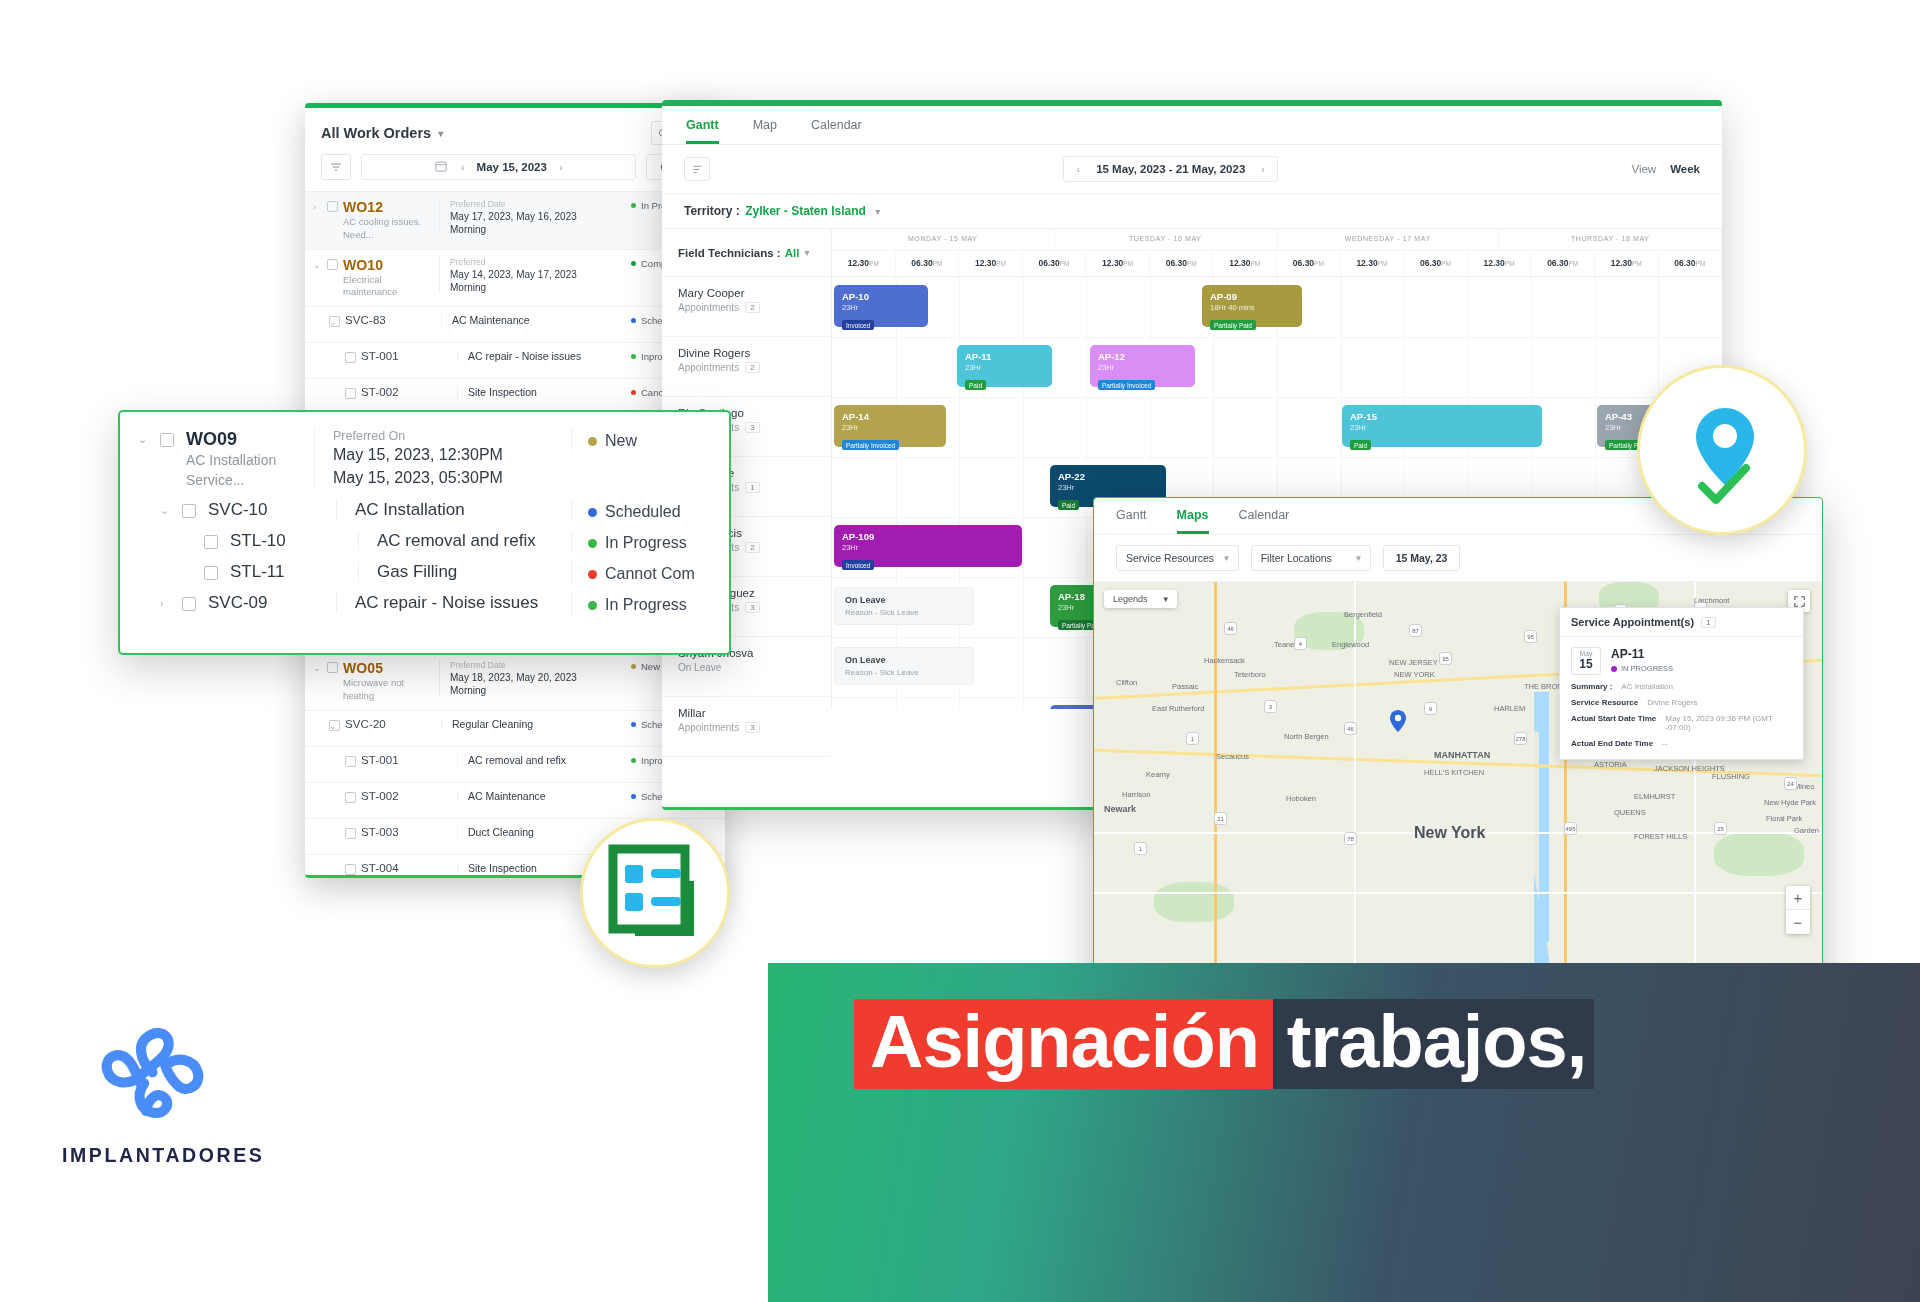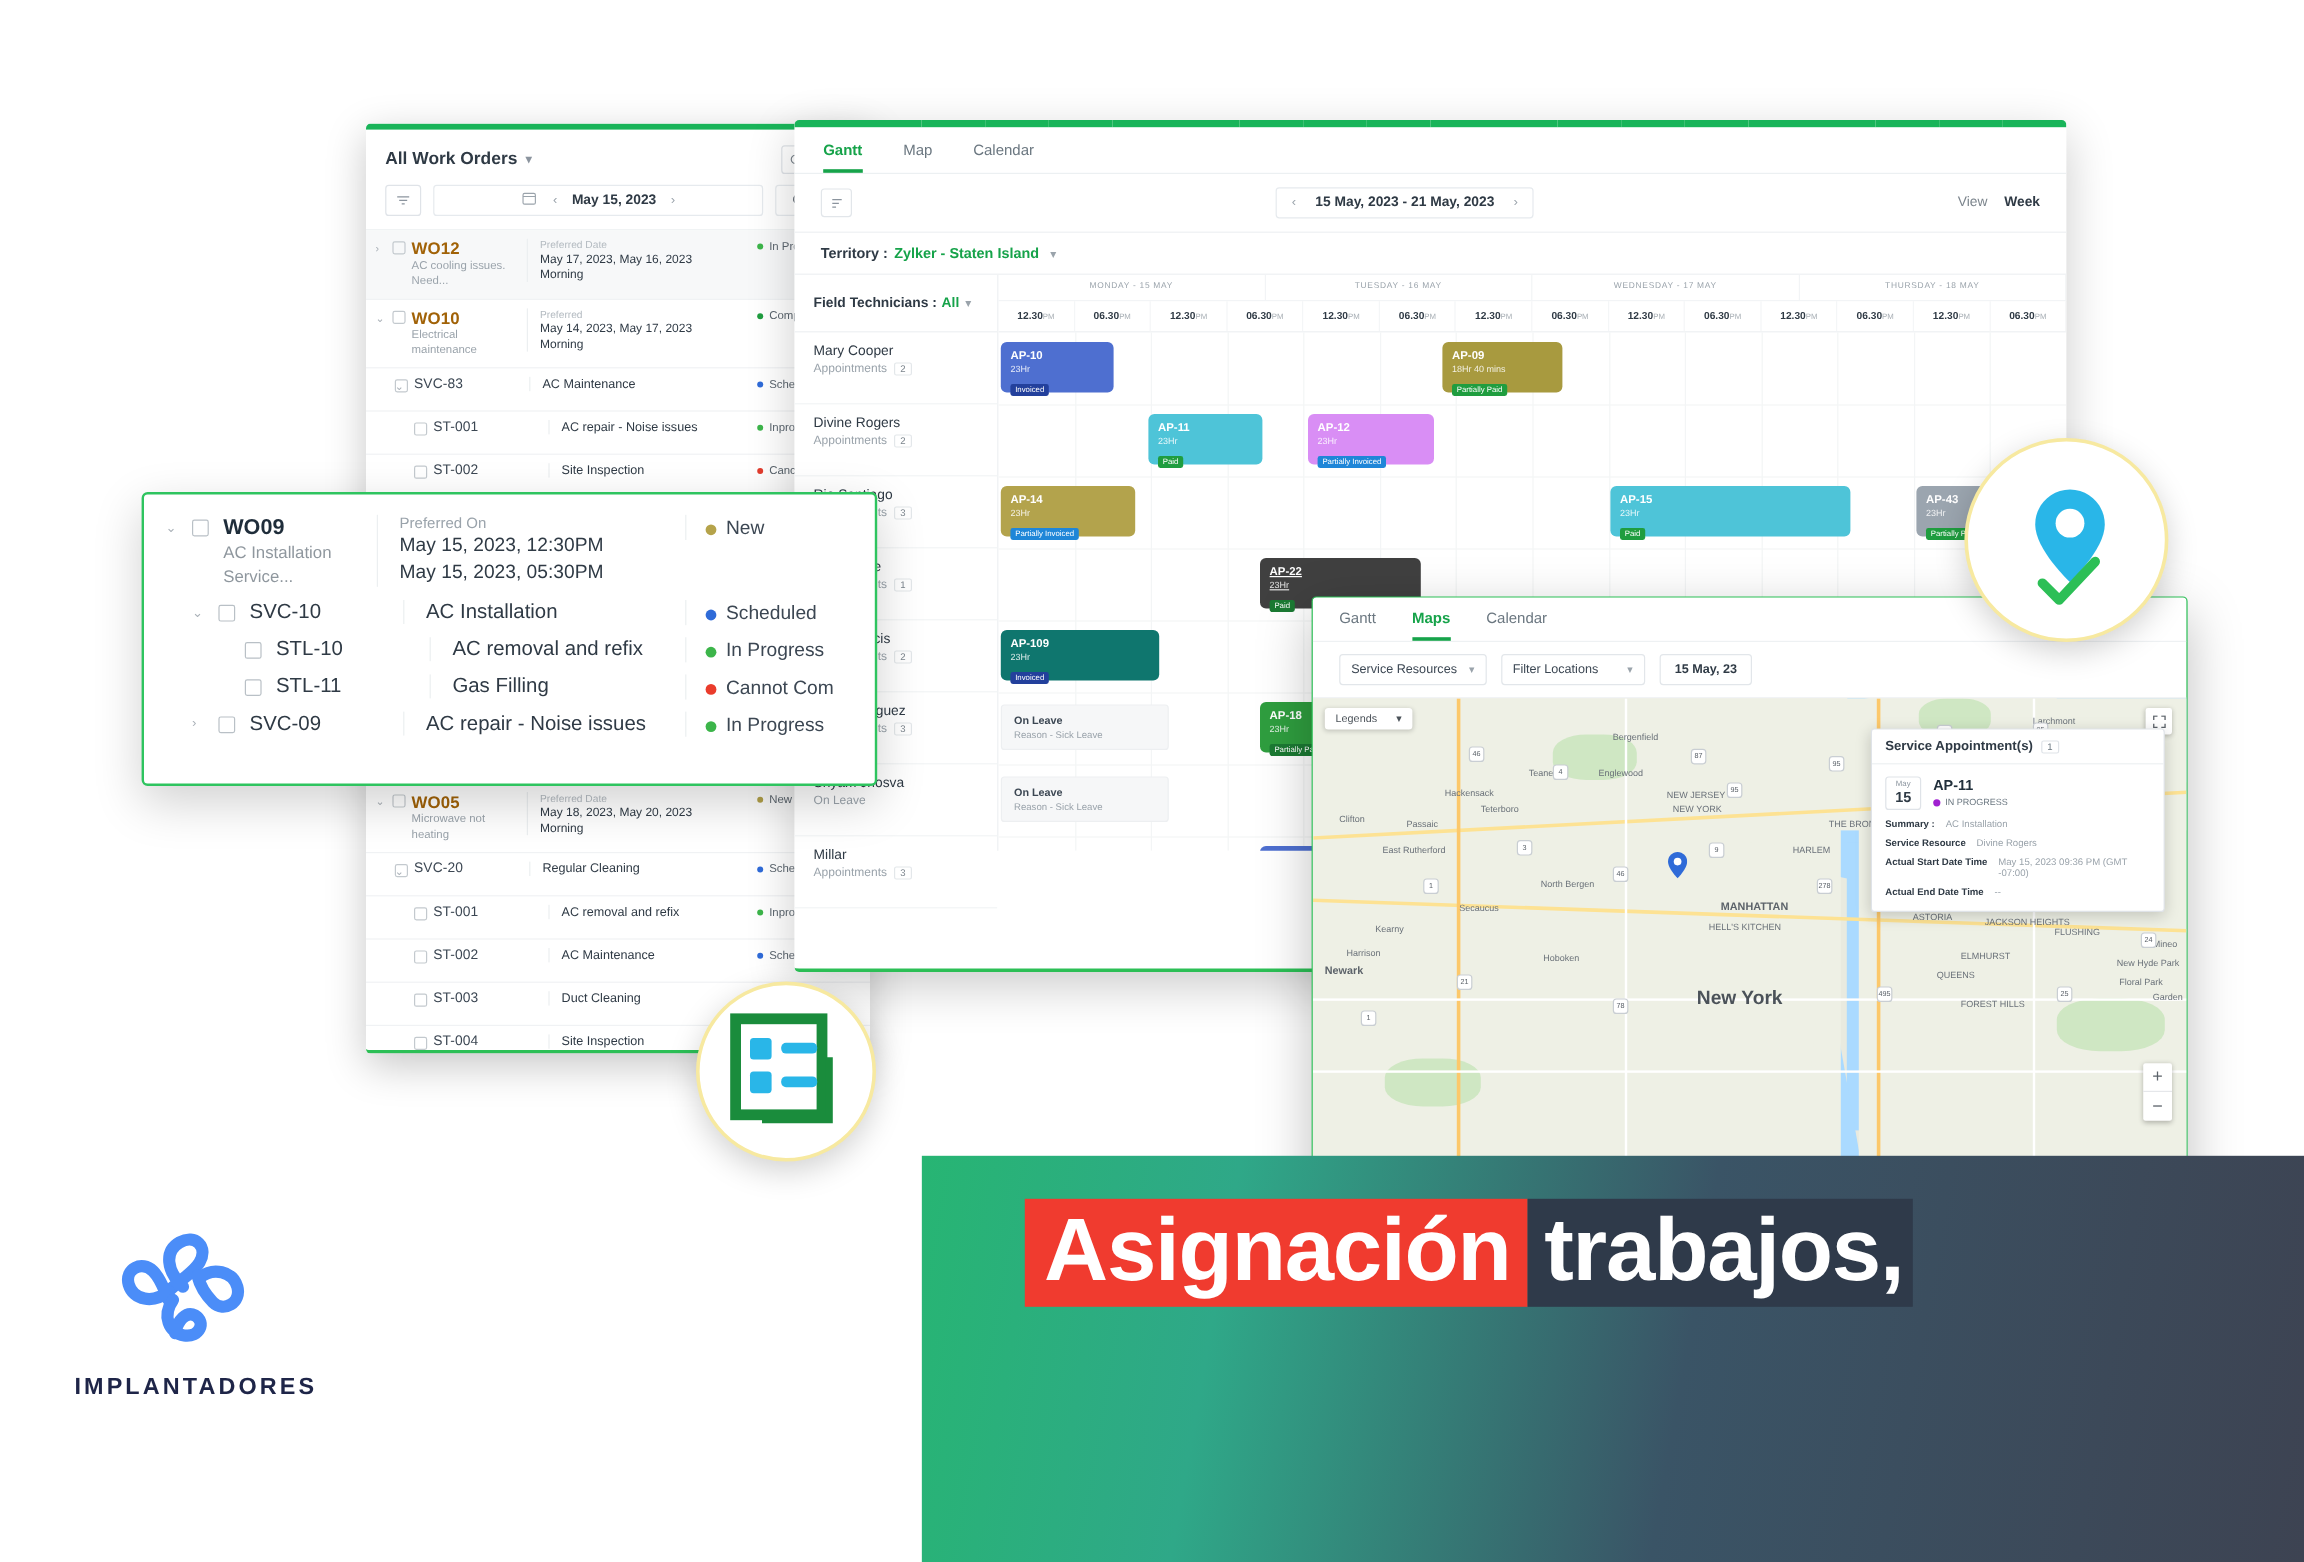--- a/index.html
+++ b/index.html
@@ -694,22 +694,22 @@
             <div class="grow" style="top: 300px;"></div>
             <div class="grow" style="top: 360px;"></div>
             <div class="grow" style="top: 420px;"></div>
             <div class="appt" style="left: 2px; top: 8px; width: 94px; height: 42px; background: rgb(78, 111, 208);"><div class="aid">AP-10</div><div class="adur">23Hr</div><span class="atag" style="background:#23409c">Invoiced</span></div>
             <div class="appt" style="left: 370px; top: 8px; width: 100px; height: 42px; background: rgb(168, 154, 63);"><div class="aid">AP-09</div><div class="adur">18Hr 40 mins</div><span class="atag" style="background:#1f9d3f">Partially Paid</span></div>
             <div class="appt" style="left: 125px; top: 68px; width: 95px; height: 42px; background: rgb(78, 196, 216);"><div class="aid">AP-11</div><div class="adur">23Hr</div><span class="atag" style="background:#1f9d3f">Paid</span></div>
             <div class="appt" style="left: 258px; top: 68px; width: 105px; height: 42px; background: rgb(217, 142, 245);"><div class="aid">AP-12</div><div class="adur">23Hr</div><span class="atag" style="background:#1f86d8">Partially Invoiced</span></div>
             <div class="appt" style="left: 510px; top: 128px; width: 200px; height: 42px; background: rgb(78, 196, 216);"><div class="aid">AP-15</div><div class="adur">23Hr</div><span class="atag" style="background:#1f9d3f">Paid</span></div>
             <div class="appt" style="left: 765px; top: 128px; width: 130px; height: 42px; background: rgb(155, 165, 175);"><div class="aid">AP-43</div><div class="adur">23Hr</div><span class="atag" style="background:#1f9d3f">Partially Paid</span></div>
             <div class="appt" style="left: 2px; top: 128px; width: 112px; height: 42px; background: rgb(179, 163, 76);"><div class="aid">AP-14</div><div class="adur">23Hr</div><span class="atag" style="background:#1f86d8">Partially Invoiced</span></div>
-            <div class="appt" style="left: 218px; top: 188px; width: 134px; height: 42px; background: #404040; text-decoration: underline;"><div class="aid">AP-22</div><div class="adur">23Hr</div><span class="atag" style="background:#1b7a33">Paid</span></div>
-            <div class="appt" style="left: 2px; top: 248px; width: 132px; height: 42px; background: #0f766e;"><div class="aid">AP-109</div><div class="adur">23Hr</div><span class="atag" style="background:#23409c">Invoiced</span></div>
+            <div class="appt" style="left: 218px; top: 188px; width: 116px; height: 42px; background: #0c4a6e;"><div class="aid">AP-22</div><div class="adur">23Hr</div><span class="atag" style="background:#1b7a33">Paid</span></div>
+            <div class="appt" style="left: 2px; top: 248px; width: 188px; height: 42px; background: #a21caf;"><div class="aid">AP-109</div><div class="adur">23Hr</div><span class="atag" style="background:#23409c">Invoiced</span></div>
             <div class="appt" style="left: 218px; top: 308px; width: 62px; height: 42px; background: rgb(47, 158, 63);"><div class="aid">AP-18</div><div class="adur">23Hr</div><span class="atag" style="background:#1b7a33">Partially Paid</span></div>
             <div class="appt" style="left: 218px; top: 428px; width: 50px; height: 42px; background: rgb(78, 111, 208);"></div>
             <div class="leave" style="left: 2px; top: 310px; width: 140px;">
               <div class="l1">On Leave</div>
               <div class="l2">Reason - Sick Leave</div>
             </div>
             <div class="leave" style="left: 2px; top: 370px; width: 140px;">
               <div class="l1">On Leave</div>
               <div class="l2">Reason - Sick Leave</div>
             </div>

